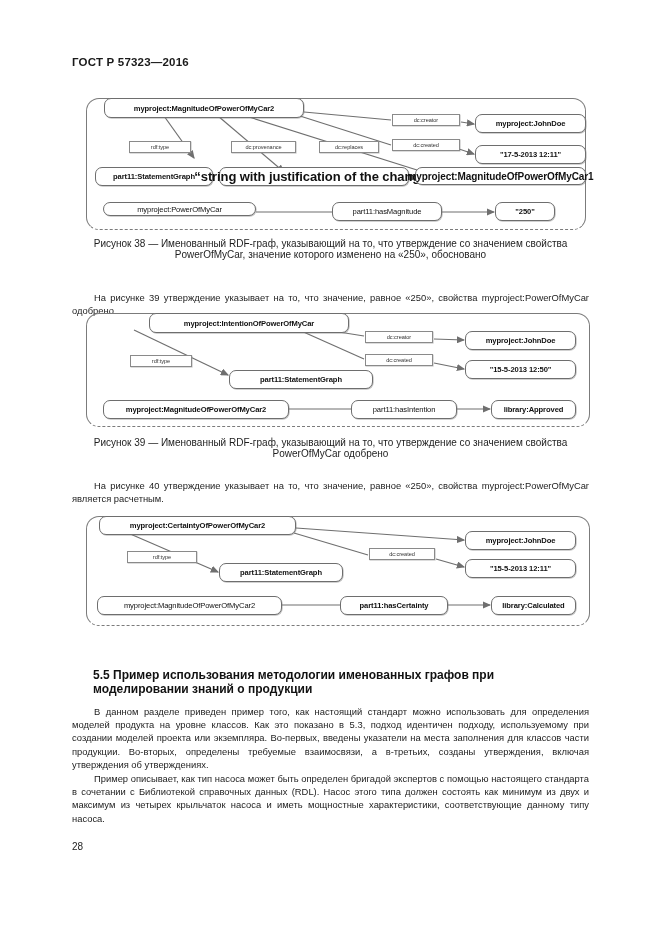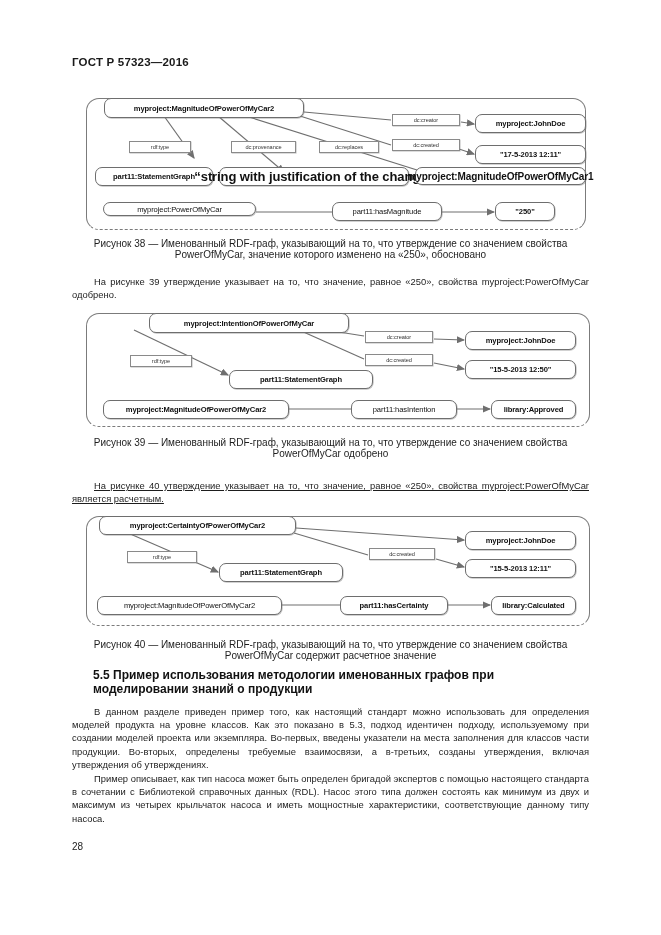--- a/index.html
+++ b/index.html
@@ -184,21 +184,21 @@
     <div class="nodebox" style="left:246px; top:110px; width:110px; height:19px; font-weight:normal;">part11:hasMagnitude</div>
 
     <div class="nodebox" style="left:409px; top:110px; width:60px; height:19px;">"250"</div>
   </div>
 
   <div class="caption" style="left:72px; top:238px; width:517px;">
     <span>Рисунок 38 — Именованный RDF-граф, указывающий на то, что утверждение со значением свойства</span><br>
     <span>PowerOfMyCar, значение которого изменено на «250», обосновано</span>
   </div>
 
-  <div class="para" style="left:72px; top:275px; width:517px;">
+  <div class="para" style="left:72px; top:291px; width:517px;">
     <span class="ind"></span><span>На рисунке 39 утверждение указывает на то, что значение, равное «250», свойства myproject:PowerOfMyCar одобрено.</span>
   </div>
 
   <div class="diagram" style="left:86px; top:308px; width:504px; height:122px;">
 
     <svg class="edges" width="504" height="122" viewBox="0 0 504 122">
       <defs>
         <marker id="ah39" markerWidth="7" markerHeight="6" refX="6" refY="3" orient="auto">
           <path d="M0,0 L7,3 L0,6 z" fill="#6f6f6f"></path>
         </marker>
@@ -237,21 +237,21 @@
     <div class="nodebox" style="left:265px; top:92px; width:106px; height:19px; font-weight:normal;">part11:hasIntention</div>
 
     <div class="nodebox" style="left:405px; top:92px; width:85px; height:19px;">library:Approved</div>
   </div>
 
   <div class="caption" style="left:72px; top:437px; width:517px;">
     <span>Рисунок 39 — Именованный RDF-граф, указывающий на то, что утверждение со значением свойства</span><br>
     <span>PowerOfMyCar одобрено</span>
   </div>
 
-  <div class="para" style="left:72px; top:479px; width:517px;text-decoration:underline;">
+  <div class="para" style="left:72px; top:479px; width:517px;">
     <span class="ind"></span><span>На рисунке 40 утверждение указывает на то, что значение, равное «250», свойства myproject:PowerOfMyCar является расчетным.</span>
   </div>
 
   <div class="diagram" style="left:86px; top:512px; width:448px; height:118px;">
 
     <svg class="edges" width="504" height="118" viewBox="0 0 504 118">
       <defs>
         <marker id="ah40" markerWidth="7" markerHeight="6" refX="6" refY="3" orient="auto">
           <path d="M0,0 L7,3 L0,6 z" fill="#6f6f6f"></path>
         </marker>
@@ -282,24 +282,20 @@
 
     <div class="nodebox" style="left:133px; top:51px; width:124px; height:19px;">part11:StatementGraph</div>
 
     <div class="nodebox" style="left:11px; top:84px; width:185px; height:19px; font-weight:normal;">myproject:MagnitudeOfPowerOfMyCar2</div>
 
     <div class="nodebox" style="left:254px; top:84px; width:108px; height:19px;">part11:hasCertainty</div>
 
     <div class="nodebox" style="left:405px; top:84px; width:85px; height:19px;">library:Calculated</div>
   </div>
 
-  <div class="caption" style="left:72px; top:639px; width:517px;">
-    <span>Рисунок 40 — Именованный RDF-граф, указывающий на то, что утверждение со значением свойства</span><br>
-    <span>PowerOfMyCar содержит расчетное значение</span>
-  </div>
 
   <div class="section-head" style="left:93px; top:669px; width:470px;">5.5 Пример использования методологии именованных графов при моделировании знаний о продукции</div>
 
   <div class="para" style="left:72px; top:705px; width:517px;">
     <span class="ind"></span><span>В данном разделе приведен пример того, как настоящий стандарт можно использовать для опре­деления моделей продукта на уровне классов. Как это показано в 5.3, подход идентичен подходу, ис­пользуемому при создании моделей проекта или экземпляра. Во-первых, введены указатели на места заполнения для классов части продукции. Во-вторых, определены требуемые взаимосвязи, а в-третьих, созданы утверждения, включая утверждения об утверждениях.</span>
   </div>
 
   <div class="para" style="left:72px; top:772px; width:517px;">
     <span class="ind"></span><span>Пример описывает, как тип насоса может быть определен бригадой экспертов с помощью на­стоящего стандарта в сочетании с Библиотекой справочных данных (RDL). Насос этого типа должен состоять как минимум из двух и максимум из четырех крыльчаток насоса и иметь мощностные характе­ристики, соответствующие данному типу насоса.</span>
   </div>

